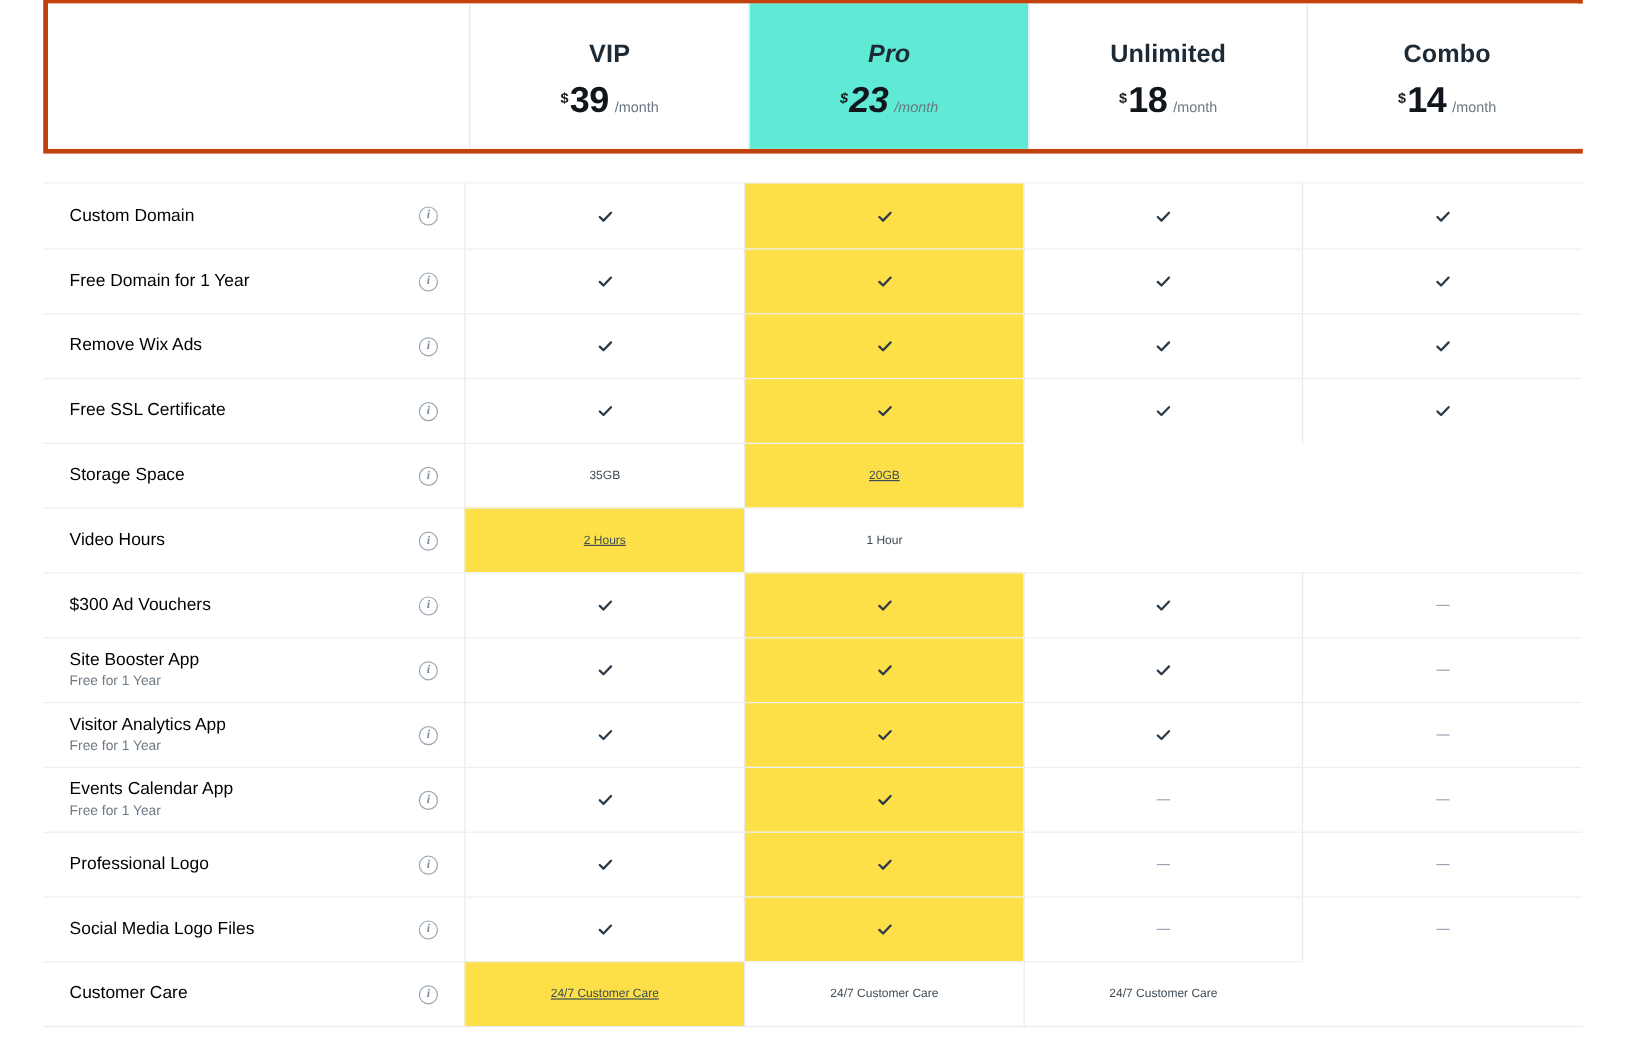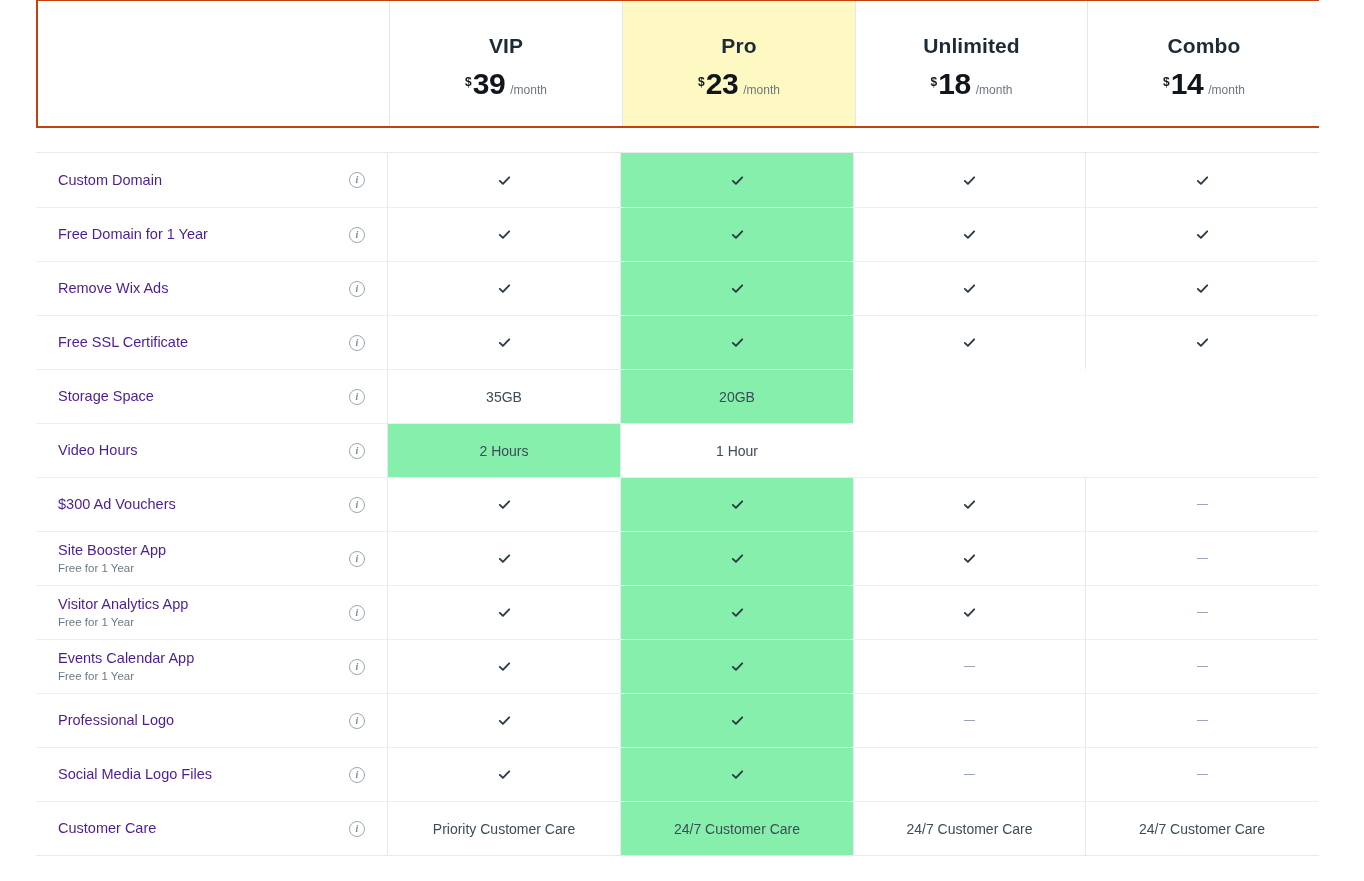--- a/index.html
+++ b/index.html
@@ -21,36 +21,36 @@
     grid-template-columns: 351px 233px 233px 232px 233px;
   }
 
   
   .plans-header {
     position: absolute;
     left: 36px;
     top: -1px;
     width: 1283px;
     height: 129px;
-    border: 2px solid #c2410c;
+    border: 4px solid #c2410c;
     background: #ffffff;
   }
   .plans-header .grid { height: 100%; }
 
   .plan-cell {
     border-left: 1px solid #e3e6ea;
     display: flex;
     flex-direction: column;
     align-items: center;
     justify-content: center;
     padding-top: 6px;
     background: #ffffff;
   }
   .plan-cell.empty { border-left: none; background: #ffffff; }
-  .plan-cell.featured { background: #fef9c3; }
+  .plan-cell.featured { background: #5eead4; font-style: italic; }
 
   .plan-name {
     font-size: 21px;
     font-weight: bold;
     color: #1d2b36;
     letter-spacing: 0.1px;
     line-height: 1.1;
   }
 
   .plan-price {
@@ -96,31 +96,31 @@
   .cell {
     display: flex;
     align-items: center;
     justify-content: center;
     height: 54px;
     border-left: 1px solid #e8eaed;
     background: #ffffff;
     font-size: 14px;
     color: #3d4c57;
   }
-  .cell.featured { background: #86efac; }
+  .cell.featured { background: #fde047; text-decoration: underline; }
   .cell.label-cell {
     border-left: none;
     justify-content: space-between;
     padding: 0 22px 0 22px;
   }
 
   .label-text { display: flex; flex-direction: column; justify-content: center; }
   .label-main {
     font-size: 14.5px;
-    color: #4c1d95;
+    color: #000000;
     line-height: 1.25;
   }
   .label-sub {
     font-size: 11.5px;
     color: #6d7a85;
     line-height: 1.3;
     margin-top: 1px;
   }
 
   .info-icon {
@@ -143,21 +143,21 @@
   .check path { stroke: #2b3a46; stroke-width: 2; fill: none;
                  stroke-linecap: round; stroke-linejoin: round; }
 
   .dash {
     display: block;
     width: 11px;
     height: 1.5px;
     background: #9aa6b8;
   }
 
-  .value-text { font-size: 14px; color: #3d4c57; }
+  .value-text { font-size: 10px; color: #3d4c57; }
 </style>
 </head>
 <body>
 
 <div id="page">
 
   <div class="plans-header">
     <div class="grid">
       <div class="plan-cell empty"></div>
       <div id="plan-cells-host" style="display:contents"><div class="plan-cell">
@@ -487,23 +487,20 @@
             <span class="dash"></span>
           </div>
         </div>
         <div class="feature-row grid">
           <div class="cell label-cell">
             <div class="label-text">
               <div class="label-main">Customer Care</div>
             </div>
             <span class="info-icon">i</span>
           </div>
-          <div class="cell">
-            <span class="value-text">Priority Customer Care</span>
-          </div>
           <div class="cell featured">
             <span class="value-text">24/7 Customer Care</span>
           </div>
           <div class="cell">
             <span class="value-text">24/7 Customer Care</span>
           </div>
           <div class="cell">
             <span class="value-text">24/7 Customer Care</span>
           </div>
         </div>

